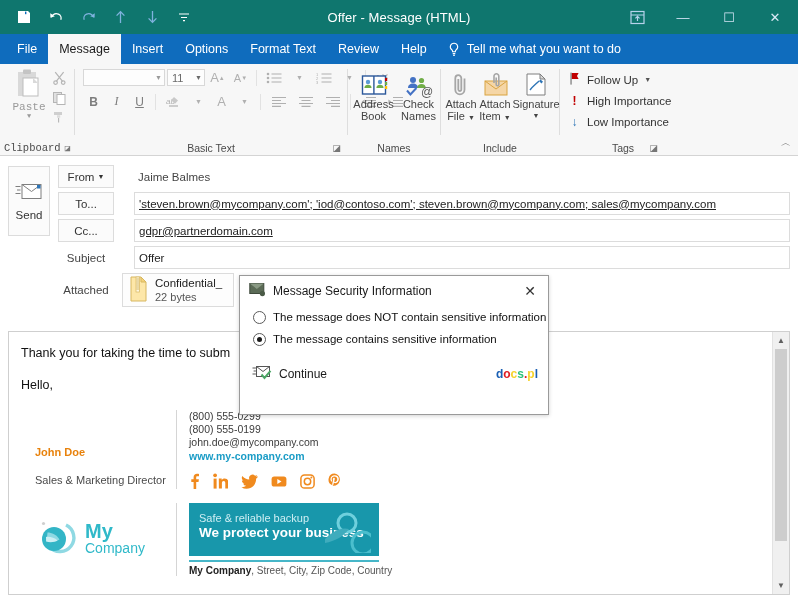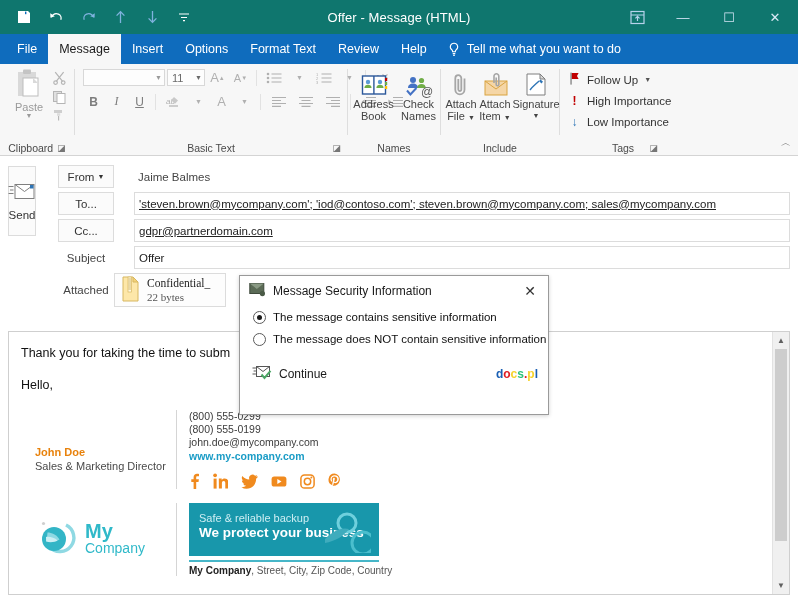--- a/index.html
+++ b/index.html
@@ -55,21 +55,21 @@
   .rgroup { position: relative; height: 92px; display: flex; flex-direction: column; }
   .rgroup .gbody { flex: 1; display: flex; align-items: flex-start; padding-top: 4px; }
   .rgroup .glabel {
     height: 16px; font-size: 10.5px; color: #4a4a4a; text-align: center;
     display: flex; align-items: center; justify-content: center; gap: 4px;
   }
   .gsep { width: 1px; background: #dedede; margin: 5px 0 20px 0; }
   .dlglaunch { font-size: 9px; color: #767676; }
 
   
-  .g-clip { width: 74px; }
+  .g-clip { width: 74px; font-family: Liberation Mono, monospace; }
   .bigbtn {
     display: flex; flex-direction: column; align-items: center; width: 46px; color: #9a9a9a;
   }
   .bigbtn .lbl { font-size: 11px; margin-top: 1px; }
   .caretdown { font-size: 7px; margin-top: -1px; }
   .clip-small { display: flex; flex-direction: column; gap: 3px; padding-top: 3px; color: #b5b5b5; }
 
   
   .g-text { width: 272px; }
   .rowline { display: flex; align-items: center; gap: 2px; }
@@ -98,21 +98,21 @@
 
   
   .g-tags { width: 126px; }
   .tagrow { display: flex; align-items: center; gap: 6px; height: 21px; font-size: 11.5px; color: #333; }
   .tagrow .ti { width: 13px; text-align: center; font-size: 12px; }
   .ribbon-collapse { position: absolute; right: 7px; bottom: 5px; color: #5a5a5a; font-size: 10px; }
 
   
   .compose { position: relative; background: #ffffff; height: 160px; padding: 8px 0 0 0; }
   .sendbtn {
-    position: absolute; left: 8px; top: 10px; width: 28px; height: 70px;
+    position: absolute; left: 8px; top: 10px; width: 42px; height: 70px;
     border: 1px solid #dcdcdc; background: #fbfbfb;
     display: flex; flex-direction: column; align-items: center; justify-content: center;
     font-size: 11.5px; color: #333; gap: 5px;
   }
   .fieldrows { margin-left: 58px; margin-right: 8px; }
   .frow { display: flex; align-items: center; height: 25px; margin-bottom: 2px; }
   .fbtn {
     width: 56px; height: 23px; border: 1px solid #dcdcdc; background: #fbfbfb;
     display: flex; align-items: center; justify-content: center; gap: 3px;
     font-size: 11.5px; color: #333;
@@ -141,21 +141,21 @@
     border: 1px solid #cfcfcf; background: #ffffff; overflow: hidden;
   }
   .bodyinner { position: absolute; left: 0; top: 0; right: 17px; bottom: 0; padding: 14px 0 0 12px; }
   .btext { font-size: 12.5px; color: #111; }
   .btext p { margin: 0 0 18px 0; }
 
   
   .sig { margin-top: 12px; display: flex; }
   .sig-left { width: 155px; padding-left: 14px; position: relative; }
   .sig-name { color: #e8820c; font-weight: bold; font-size: 11px; margin-top: 36px; }
-  .sig-title { color: #4a4a4a; font-size: 11px; margin-top: 2px; }
+  .sig-title { color: #4a4a4a; font-size: 11px; margin-top: 16px; }
   .sig-div { width: 1px; background: #d5d5d5; margin: 0 10px 0 0; }
   .sig-right { padding-left: 2px; }
   .sig-line { font-size: 10.5px; color: #3c3c3c; line-height: 13px; }
   .sig-web { font-size: 10.5px; color: #1a9cc6; font-weight: bold; line-height: 15px; }
   .social { display: flex; gap: 13px; margin-top: 9px; color: #f08a1e; align-items: center; }
   .social svg { display: block; }
 
   .logorow { display: flex; margin-top: 14px; }
   .logo-left { width: 155px; padding-left: 14px; display: flex; align-items: center; gap: 4px; }
   .logo-text { color: #30b9c9; line-height: 17px; }
@@ -552,21 +552,21 @@
 
       <div class="frow">
         <div class="flabel">Subject</div>
         <div class="fval boxed">
           <span>Offer</span>
         </div>
       </div>
 
       <div class="attachrow">
         <div class="flabel">Attached</div>
-        <div style="margin-left:0;font-family:Liberation Serif, serif;">
+        <div style="margin-left:8px;">
           <div class="attachcard">
             <span>
               <svg width="20" height="26" viewBox="0 0 20 26">
                 <path d="M2 1h10l5 5v19H2z" fill="#fde7a9" stroke="#d7b761"></path>
                 <path d="M12 1l5 5h-5z" fill="#f5d37a" stroke="#d7b761"></path>
                 <rect x="7" y="1" width="3.4" height="15" fill="#fff8e0" stroke="#d7b761" stroke-width=".7"></rect>
                 <path stroke="#c9a84f" stroke-width=".8" d="M7.4 3h2.6M7.4 5h2.6M7.4 7h2.6M7.4 9h2.6M7.4 11h2.6M7.4 13h2.6"></path>
               </svg>
             </span>
             <span>
@@ -690,26 +690,26 @@
           <rect x="0.8" y="1.5" width="14" height="10" fill="#5b6b56" stroke="#3f4a3c"></rect>
           <path fill="#8a9a84" d="M0.8 1.5h14l-7 5.4z"></path>
           <circle cx="13.4" cy="11.6" r="2.6" fill="#4a5a46"></circle>
         </svg>
       </span>
       <span class="dt">Message Security Information</span>
       <span class="dlg-close">✕</span>
     </div>
 
     <div class="radiorow">
+      <span class="radio"></span>
+      <span>The message does NOT contain sensitive information</span>
+    </div>
+    <div class="radiorow">
       <span class="radio on"></span>
       <span>The message contains sensitive information</span>
-    </div>
-    <div class="radiorow">
-      <span class="radio"></span>
-      <span>The message does NOT contain sensitive information</span>
     </div>
 
     <div class="dlg-foot">
       <div class="continue">
         <span>
           <svg width="20" height="17" viewBox="0 0 20 17">
             <rect x="4.5" y="2.5" width="13" height="10" fill="#fff" stroke="#555"></rect>
             <path fill="none" stroke="#555" d="M4.5 2.5l6.5 5 6.5-5"></path>
             <path fill="none" stroke="#4aa564" stroke-width="2" d="M9.5 10.5l3 3.4 6-7"></path>
             <path stroke="#555" stroke-width="1" d="M0.5 4h3.4M1.6 7h2.3M0.5 10h3.4"></path>

